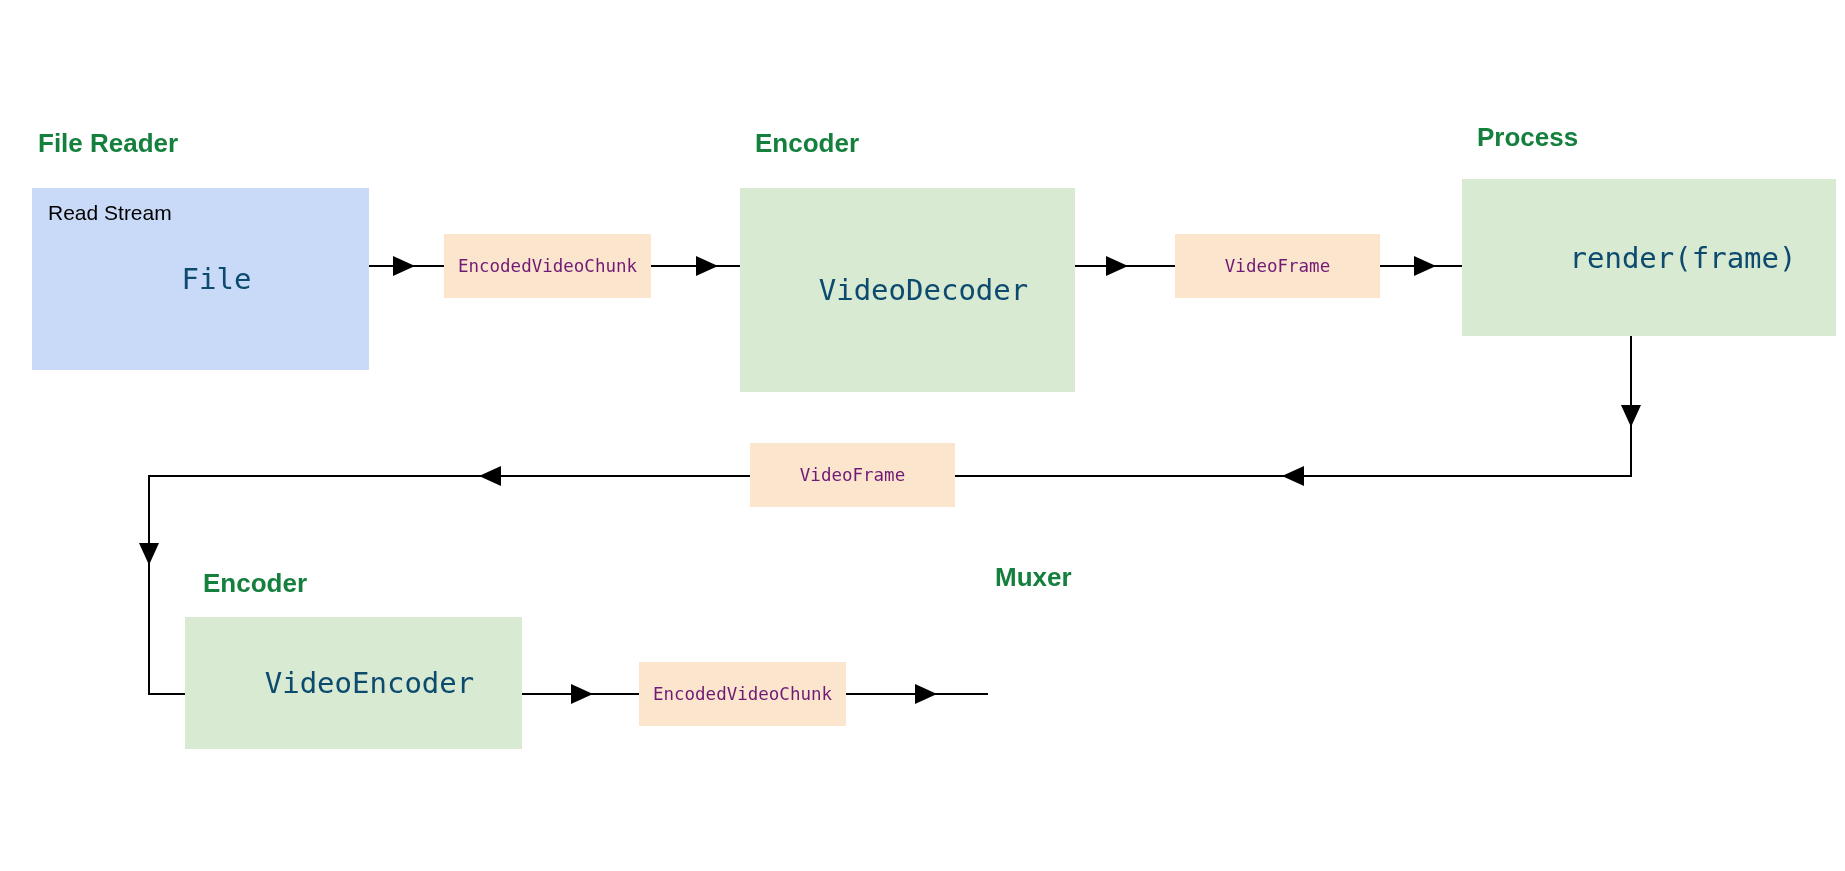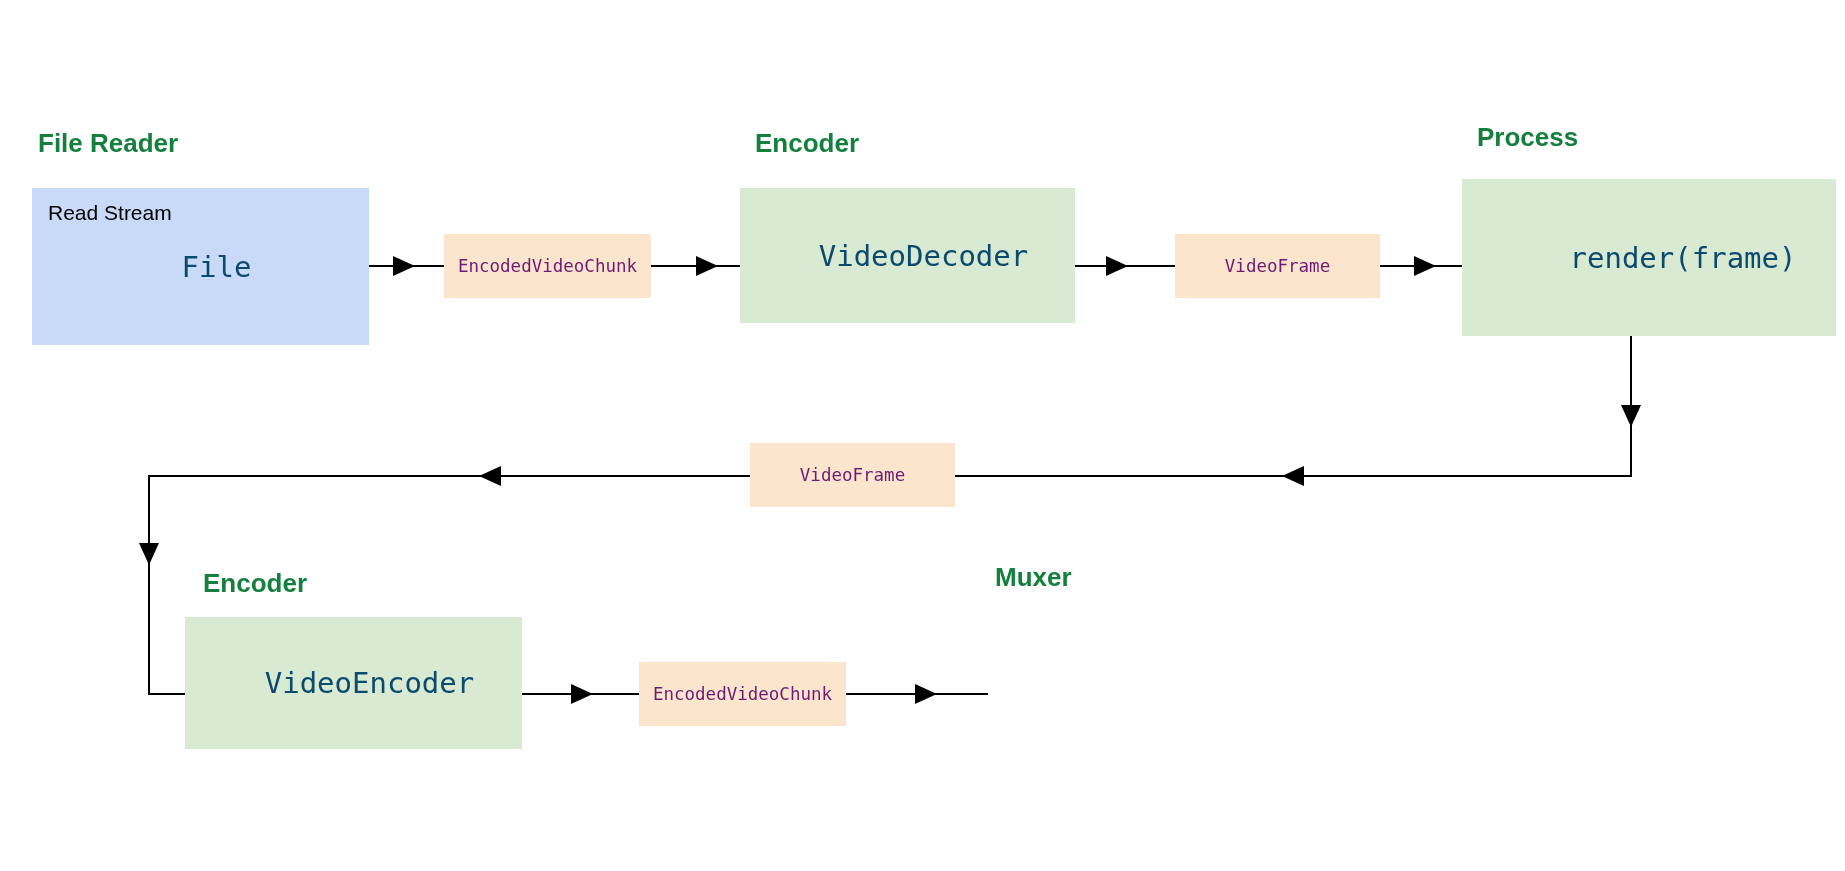--- a/index.html
+++ b/index.html
@@ -115,30 +115,30 @@
       <polygon points="937,694 915,684 915,704" fill="#000000"></polygon>
     </g>
   </svg>
 
   <div class="heading" style="left:38px; top:127px;">File Reader</div>
   <div class="heading" style="left:755px; top:127px;">Encoder</div>
   <div class="heading" style="left:1477px; top:121px;">Process</div>
   <div class="heading" style="left:203px; top:567px;">Encoder</div>
   <div class="heading" style="left:995px; top:561px;">Muxer</div>
 
-  <div class="box" style="left: 32px; top: 188px; width: 337px; height: 157px; background-color: rgb(201, 218, 248);">
+  <div class="box" style="left: 32px; top: 188px; width: 337px; height: 182px; background-color: rgb(201, 218, 248);">
     <span class="stream-label">Read Stream</span>
     <span class="code-lg">File</span>
   </div>
 
   <div class="box" style="left: 444px; top: 234px; width: 207px; height: 64px; background-color: rgb(252, 229, 205);">
     <span class="code-sm">EncodedVideoChunk</span>
   </div>
 
-  <div class="box" style="left: 740px; top: 188px; width: 335px; height: 135px; background-color: rgb(217, 234, 211);">
+  <div class="box" style="left: 740px; top: 188px; width: 335px; height: 204px; background-color: rgb(217, 234, 211);">
     <span class="code-lg">VideoDecoder</span>
   </div>
 
   <div class="box" style="left: 1175px; top: 234px; width: 205px; height: 64px; background-color: rgb(252, 229, 205);">
     <span class="code-sm">VideoFrame</span>
   </div>
 
   <div class="box" style="left: 1462px; top: 179px; width: 338px; height: 157px; background-color: rgb(217, 234, 211); padding-left: 36px;">
     <span class="code-lg">render(frame)</span>
   </div>

